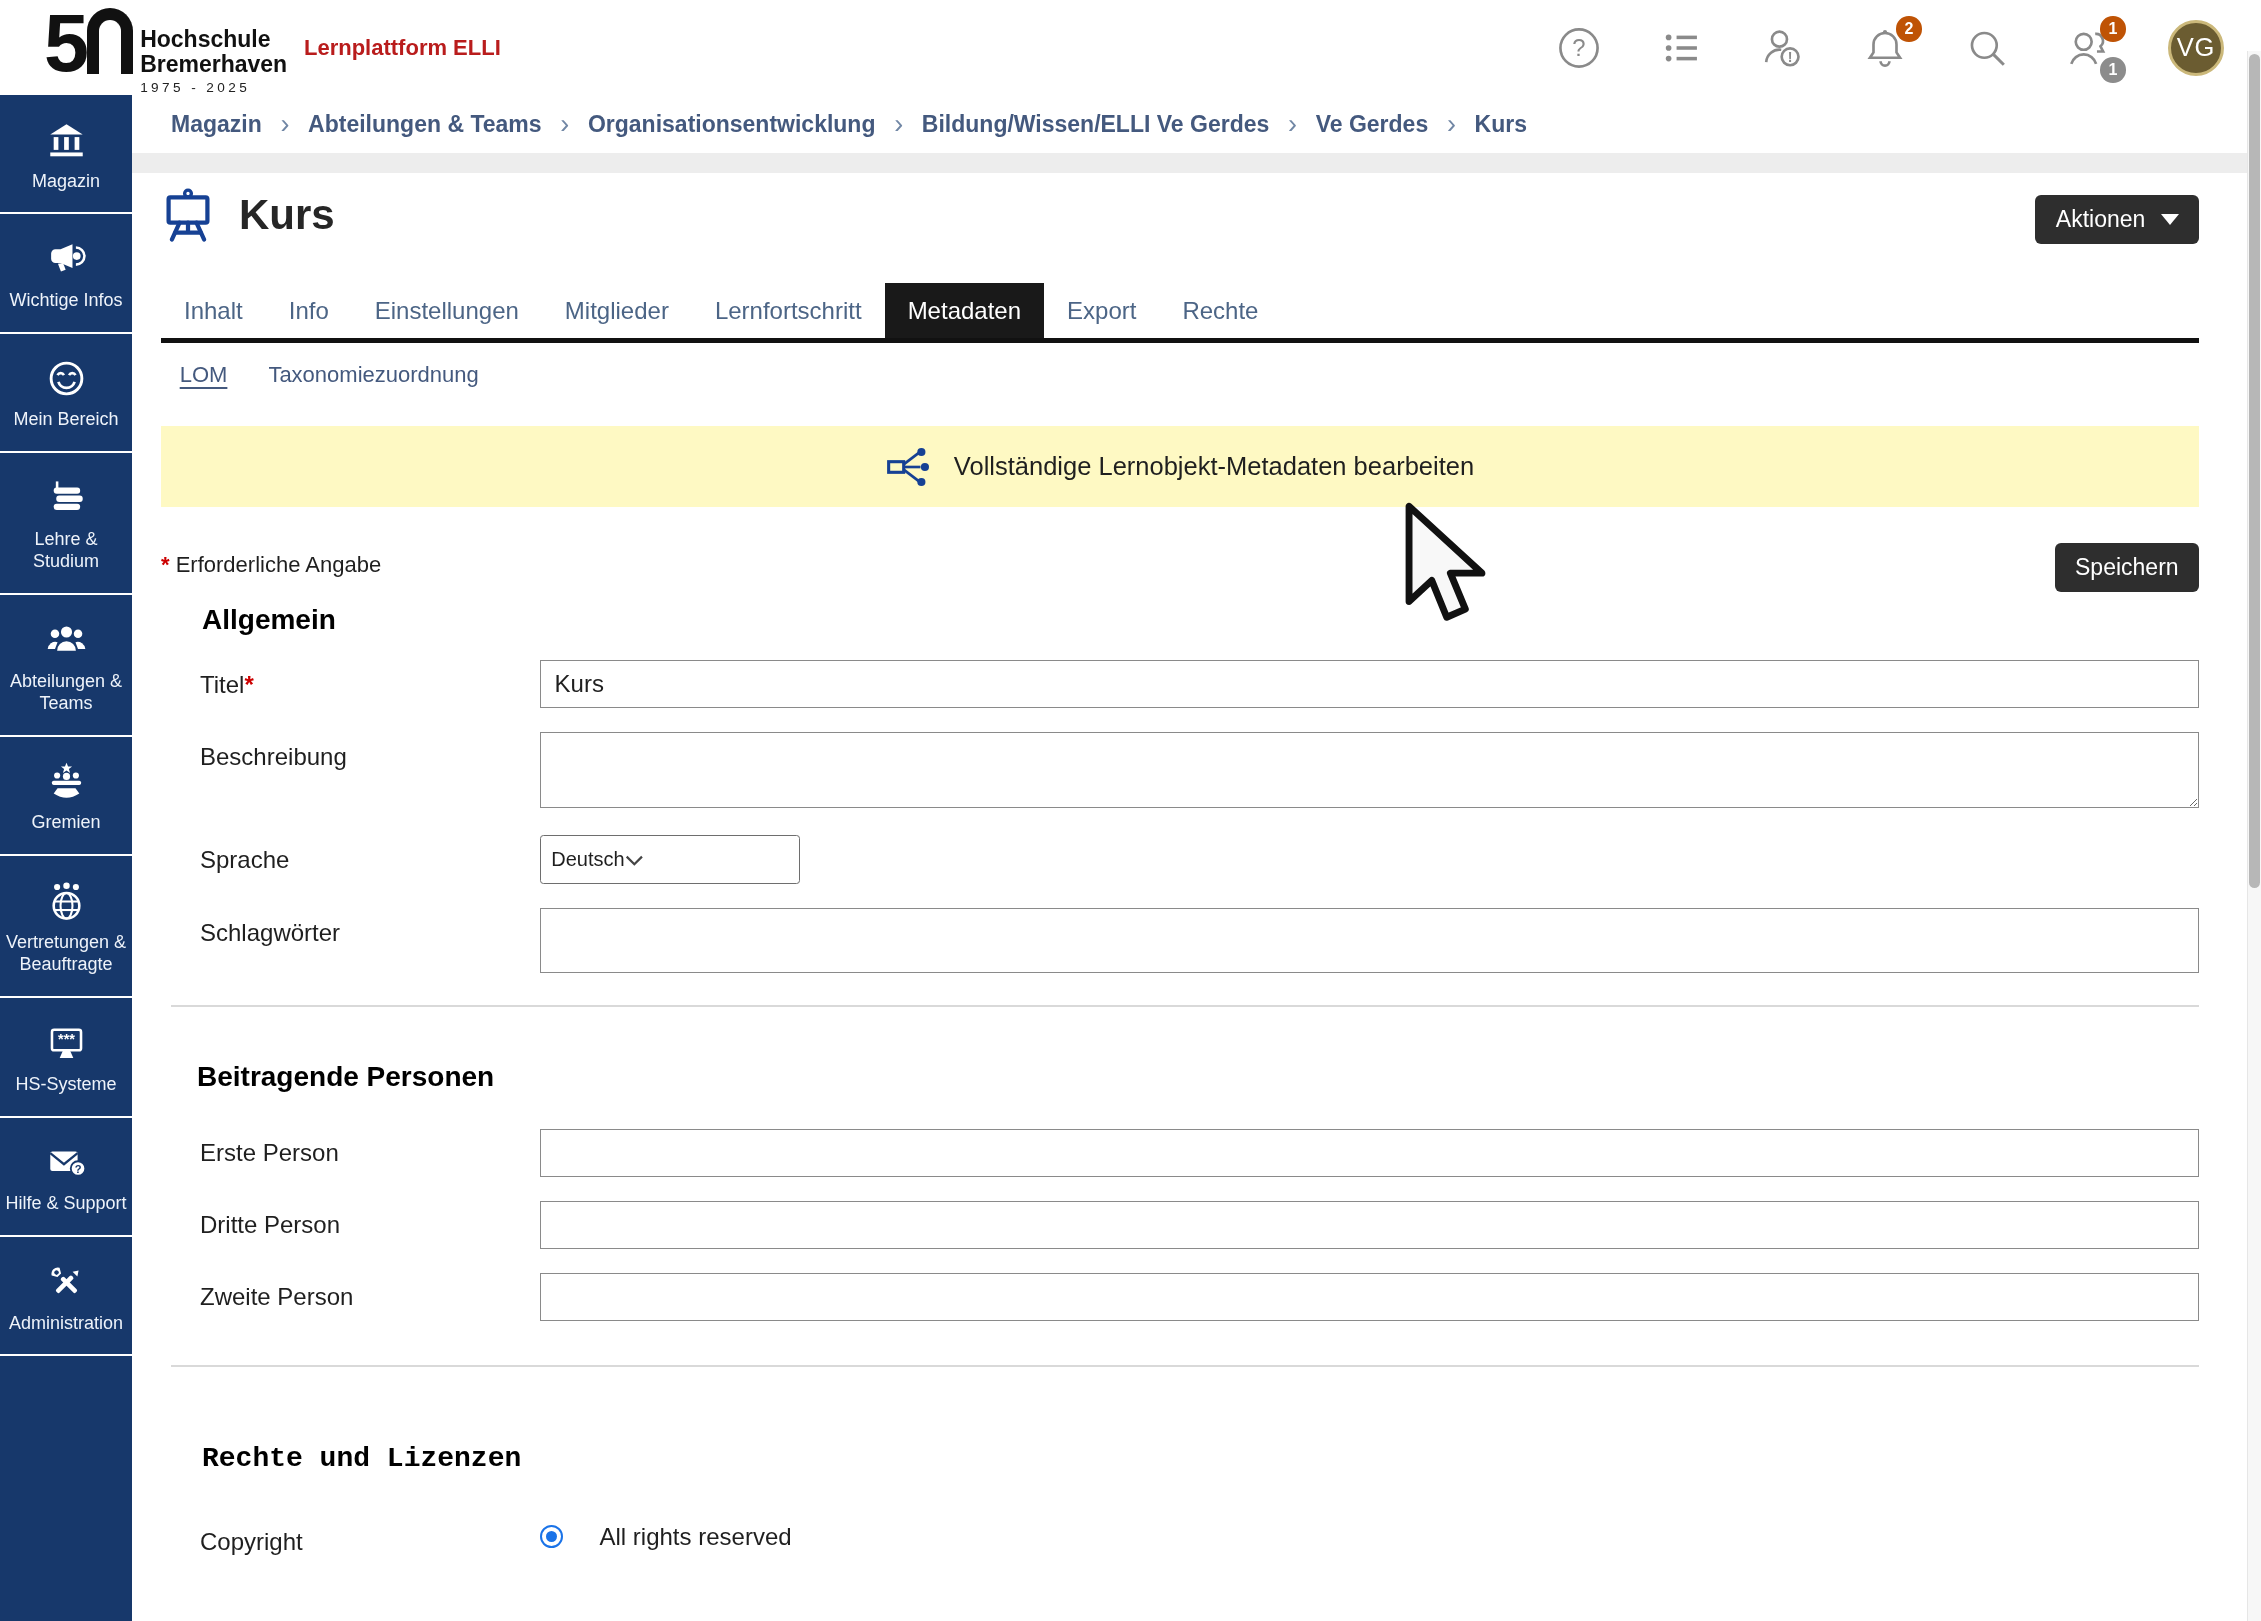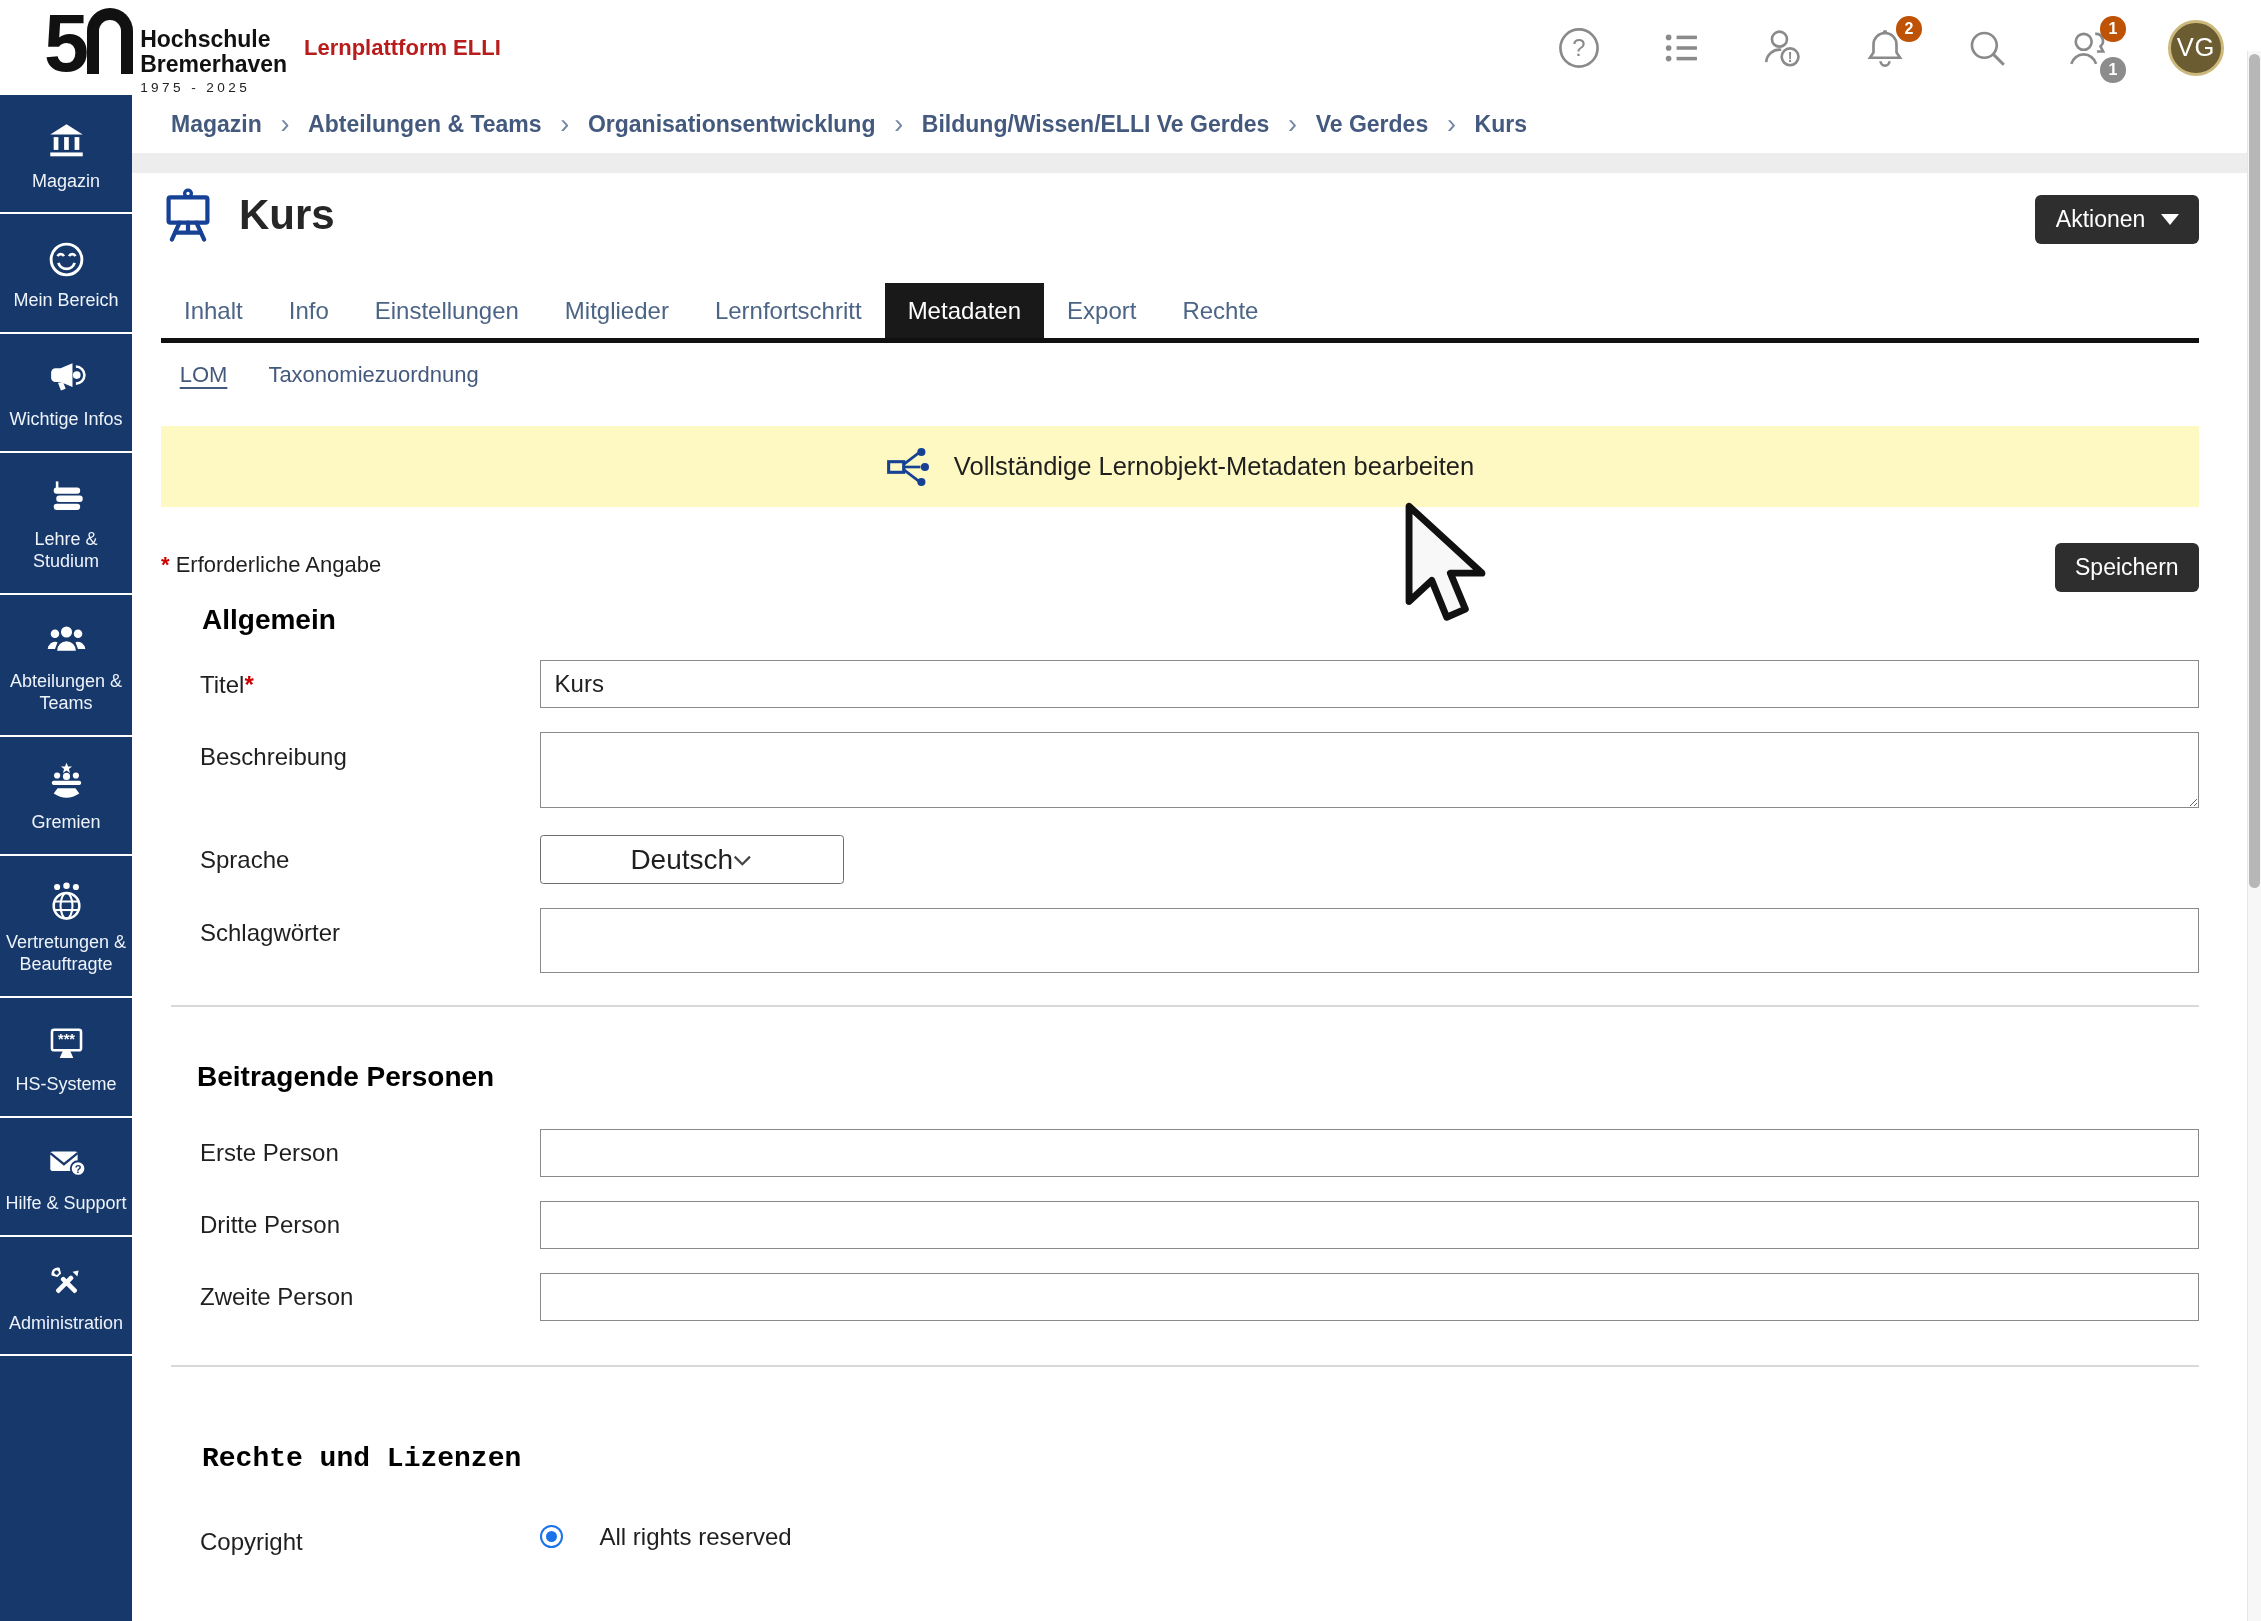--- a/index.html
+++ b/index.html
@@ -73,23 +73,23 @@
   .section-heading.spaced2 { margin-top:76px;font-family:Liberation Mono, monospace; }
 
   .frow { display:flex; margin-top:24px; }
   .flabel { width:379px; padding-left:39px; padding-top:10.2px; font-size:24px; color:#1f1f1f; flex-shrink:0; }
   .ffield { flex:1; }
   .tinput { width:100%; height:48px; border:1.7px solid #8a8a8a; background:#fff; font-size:24px;
     padding:0 13.6px; font-family:inherit; color:#1f1f1f; }
   .tarea { width:100%; height:76px; border:1.7px solid #8a8a8a; background:#fff; font-size:24px;
     padding:6.8px 13.6px; font-family:inherit; resize:vertical; }
   .tinput.tall { height:65px; }
-  .sel { width:304px; height:49px; border:1.7px solid #6e6e6e; border-radius:3.4px; background:#fff;
-    display:flex; align-items:center; justify-content:center; padding:0 12px 0 10.2px;
-    font-size:28px; cursor:pointer; }
+  .sel { width:260px; height:49px; border:1.7px solid #6e6e6e; border-radius:3.4px; background:#fff;
+    display:flex; align-items:center; justify-content:flex-start; padding:0 12px 0 10.2px;
+    font-size:20px; cursor:pointer; }
   .divider { height:1.7px; background:#d9d9d9; margin-top:32px; margin-left:10.2px; }
   .divider.d2 { margin-top:44px; }
 
   .radio-row { display:flex; align-items:center; padding-top:5.1px;gap:28px; }
   .radio { width:23px; height:23px; border-radius:50%; border:2.5px solid #1A73E8; background:#fff;
     display:flex; align-items:center; justify-content:center; cursor:pointer; flex-shrink:0; }
   .radio-dot { width:11px; height:11px; border-radius:50%; background:#1A73E8; }
   .radio-label { font-size:24px; margin-left:8.5px; }
 
   
@@ -178,38 +178,38 @@
           <rect x="21.2" y="20" width="5.5" height="15" fill="#fff"></rect>
           <rect x="33.5" y="20" width="5.5" height="15" fill="#fff"></rect>
           <rect x="5" y="38" width="38" height="4.5" fill="#fff"></rect>
         </svg>
     </div>
     <div class="side-label">Magazin</div>
   </div>
   <div class="side-item">
     <div class="sicon">
       <svg width="41" height="41" viewBox="0 0 48 48">
+          <path d="M31 6 L31 34 L17 28 H11 a5 5 0 0 1 -5 -5 v-6 a5 5 0 0 1 5 -5 h6 Z" fill="#fff"></path>
+          <path d="M14 29 l3.5 9 5.5 -2 -3 -8" fill="#fff"></path>
+          <circle cx="36" cy="20" r="4.5" fill="#fff"></circle>
+          <path d="M35 10 a10 10 0 0 1 0 20" fill="none" stroke="#fff" stroke-width="3"></path>
+        </svg>
+    </div>
+    <div class="side-label">Wichtige Infos</div>
+  </div>
+  <div class="side-item">
+    <div class="sicon">
+      <svg width="41" height="41" viewBox="0 0 48 48">
           <circle cx="24" cy="24" r="18" fill="none" stroke="#fff" stroke-width="3.4"></circle>
           <path d="M13.5 20 a4.2 4.2 0 0 1 7.5 0" fill="none" stroke="#fff" stroke-width="3"></path>
           <path d="M27 20 a4.2 4.2 0 0 1 7.5 0" fill="none" stroke="#fff" stroke-width="3"></path>
           <path d="M14.5 28 a10 10 0 0 0 19 0" fill="none" stroke="#fff" stroke-width="3.2"></path>
         </svg>
     </div>
     <div class="side-label">Mein Bereich</div>
-  </div>
-  <div class="side-item">
-    <div class="sicon">
-      <svg width="41" height="41" viewBox="0 0 48 48">
-          <path d="M31 6 L31 34 L17 28 H11 a5 5 0 0 1 -5 -5 v-6 a5 5 0 0 1 5 -5 h6 Z" fill="#fff"></path>
-          <path d="M14 29 l3.5 9 5.5 -2 -3 -8" fill="#fff"></path>
-          <circle cx="36" cy="20" r="4.5" fill="#fff"></circle>
-          <path d="M35 10 a10 10 0 0 1 0 20" fill="none" stroke="#fff" stroke-width="3"></path>
-        </svg>
-    </div>
-    <div class="side-label">Wichtige Infos</div>
   </div>
   <div class="side-item">
     <div class="sicon">
       <svg width="41" height="41" viewBox="0 0 48 48">
           <rect x="9" y="30" width="31" height="7.5" rx="3.5" fill="#fff"></rect>
           <rect x="12" y="20.5" width="31" height="7.5" rx="3.5" fill="#fff"></rect>
           <rect x="9" y="11" width="31" height="7.5" rx="3.5" fill="#fff"></rect>
           <path d="M13 4 v8" stroke="#fff" stroke-width="3"></path>
         </svg>
     </div>

